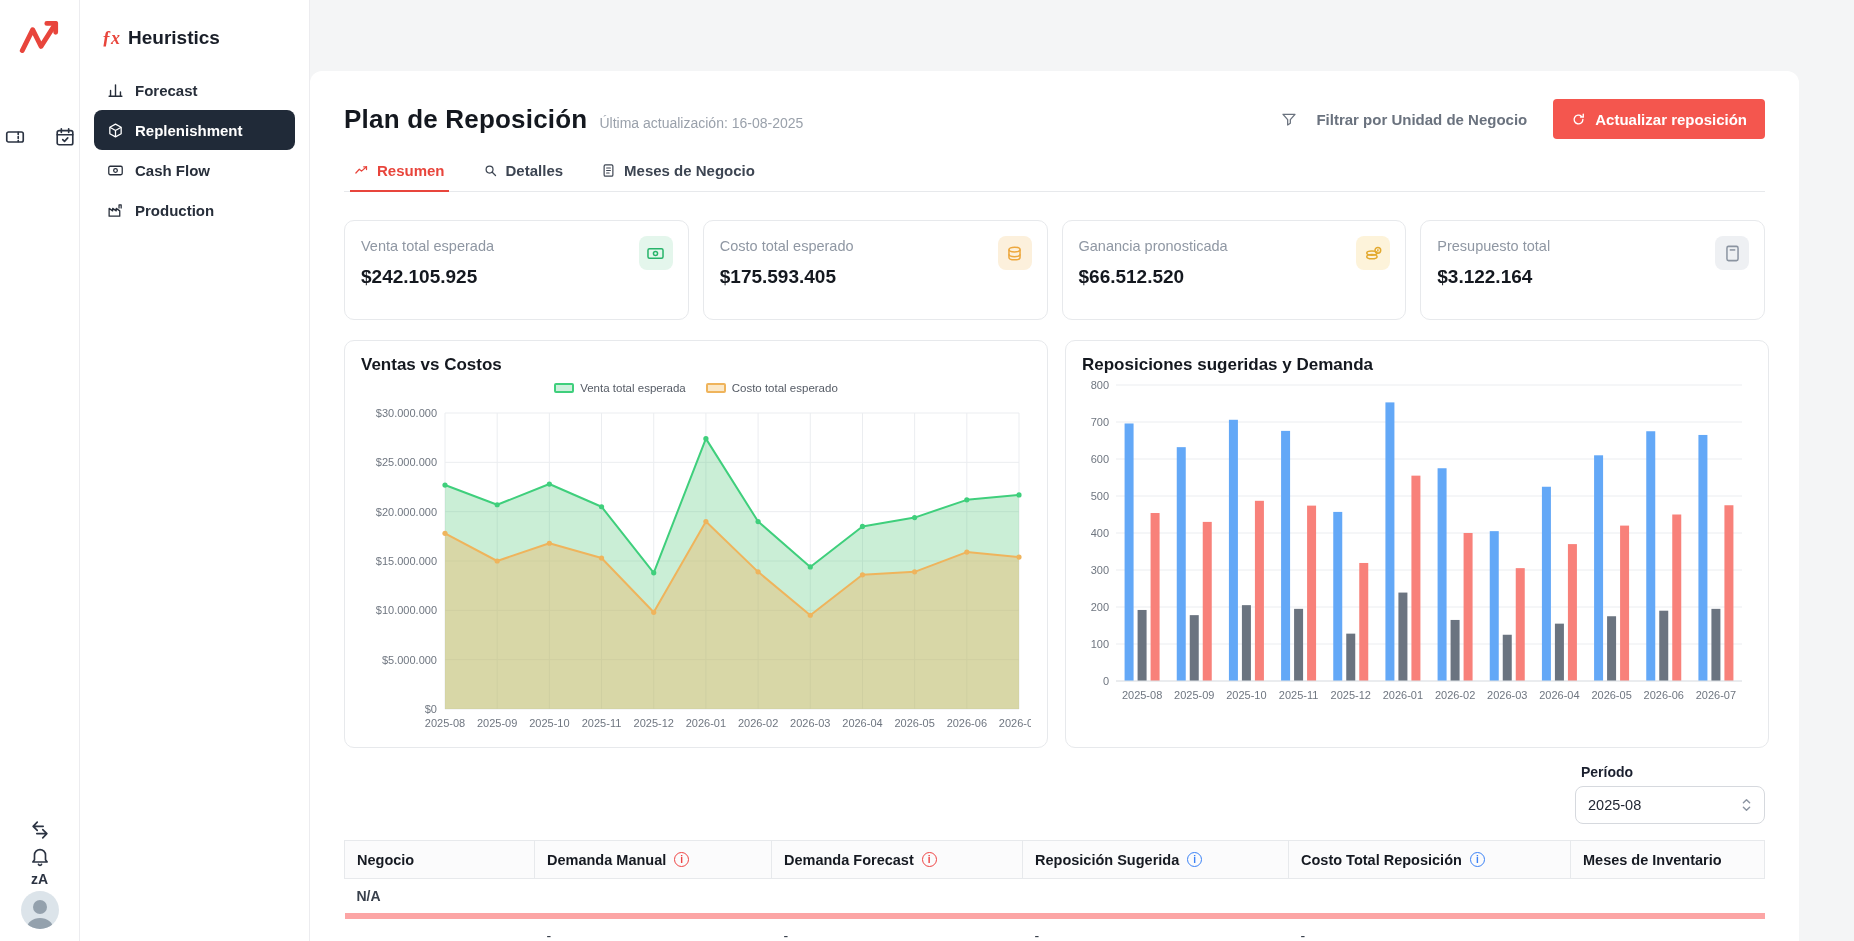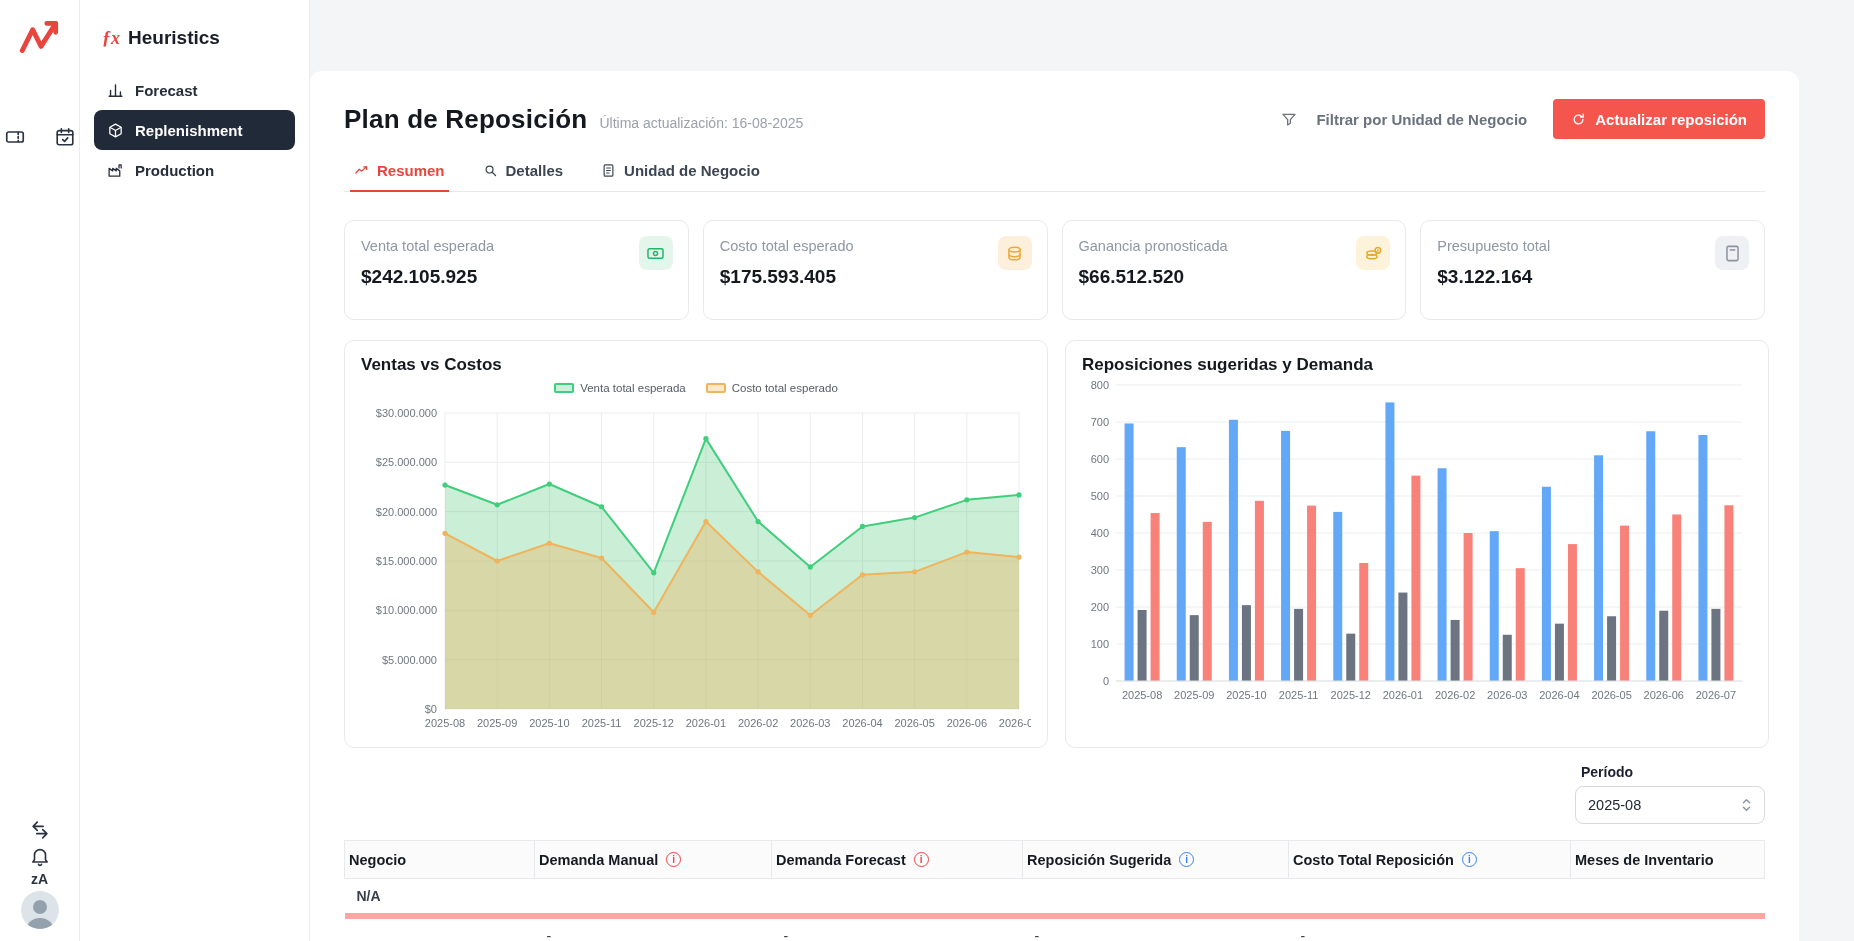--- a/index.html
+++ b/index.html
@@ -67,21 +67,21 @@
   .swatch{width:20px;height:10px;border-radius:2px;background:#ccc}
   .chart svg text{font-size:11px;fill:#6f7680}
 
   
   .period-block{margin-top:16px;display:flex;flex-direction:column;align-items:flex-start;width:190px;margin-left:auto}
   .period-label{font-size:14px;font-weight:700;color:#1a1f2e;margin-bottom:6px;padding-left:6px}
   .select{width:190px;height:38px;border:1px solid #d6d9de;border-radius:8px;background:#fff;display:flex;align-items:center;justify-content:space-between;padding:0 12px;font-size:14.5px;color:#222835;cursor:pointer}
   .select svg{width:11px;height:16px;color:#8b94a1}
 
   .data-table{margin-top:16px;width:100%;border-collapse:collapse;table-layout:fixed}
-  .data-table th{background:#fbfbfc;border:1px solid #e7e9ec;font-size:14.5px;font-weight:700;color:#161a22;text-align:left;padding:9px 4px;height:38px}
+  .data-table th{background:#fbfbfc;border:1px solid #e7e9ec;font-size:14.5px;font-weight:700;color:#161a22;text-align:left;padding:9px 12px;height:38px}
   .data-table td{border-bottom:6px solid #fca5a5;padding:9px 12px;font-size:14px;color:#39404c}
   .group-cell{font-size:15px;font-weight:800;color:#14181f}
   .th-inner{display:flex;align-items:center;gap:8px}
   .info{width:15px;height:15px;border-radius:50%;font-size:10px;font-weight:700;display:inline-flex;align-items:center;justify-content:center;cursor:pointer;flex-shrink:0}
   .info.red{border:1.5px solid #ef4444;color:#ef4444}
   .info.blue{border:1.5px solid #3b82f6;color:#3b82f6}
   .pill{width:64px;height:18px;border-radius:9px;background:#c8ecd2}
 </style>
 </head>
 <body>
@@ -171,20 +171,29 @@
       <span>
           <svg viewBox="0 0 24 24" fill="none" stroke="currentColor" stroke-width="1.8" stroke-linejoin="round">
             <path d="M12 3l8 4.5v9L12 21l-8-4.5v-9L12 3z"></path>
             <path d="M4 7.5l8 4.5 8-4.5M12 12v9"></path>
           </svg>
         </span>
       <span>Replenishment</span>
     </div>
     <div class="sb-item">
       <span>
+          <svg viewBox="0 0 24 24" fill="none" stroke="currentColor" stroke-width="1.8">
+            <rect x="2.5" y="6" width="19" height="12" rx="2"></rect>
+            <circle cx="12" cy="12" r="2.6"></circle>
+          </svg>
+        </span>
+      <span>Cash Flow</span>
+    </div>
+    <div class="sb-item">
+      <span>
           <svg viewBox="0 0 24 24" fill="none" stroke="currentColor" stroke-width="1.8" stroke-linejoin="round">
             <path d="M3 20V9l5 3.5V9l5 3.5V9l5 3.5V20H3z"></path>
             <path d="M17 9V4h3v5"></path>
           </svg>
         </span>
       <span>Production</span>
     </div>
   </nav>
 </aside>
 
@@ -226,21 +235,21 @@
             <circle cx="10.5" cy="10.5" r="5.5"></circle>
             <path d="M14.8 14.8L20 20"></path>
           </svg>
         <span>Detalles</span>
       </div>
       <div class="tab">
         <svg viewBox="0 0 24 24" fill="none" stroke="currentColor" stroke-width="1.9" stroke-linecap="round">
             <rect x="5" y="3" width="14" height="18" rx="2"></rect>
             <path d="M9 8h6M9 12h6M9 16h4"></path>
           </svg>
-        <span>Unidad de Negocio</span>
+        <span>Meses de Negocio</span>
       </div>
     </div>
 
     <div class="stats">
       <div class="stat-card">
         <div class="stat-label">Venta total esperada</div>
         <div class="stat-value">$242.105.925</div>
         <span class="stat-icon ic-green">
           <svg viewBox="0 0 24 24" fill="none" stroke="currentColor" stroke-width="1.9">
               <rect x="2.5" y="6" width="19" height="12" rx="2"></rect>

